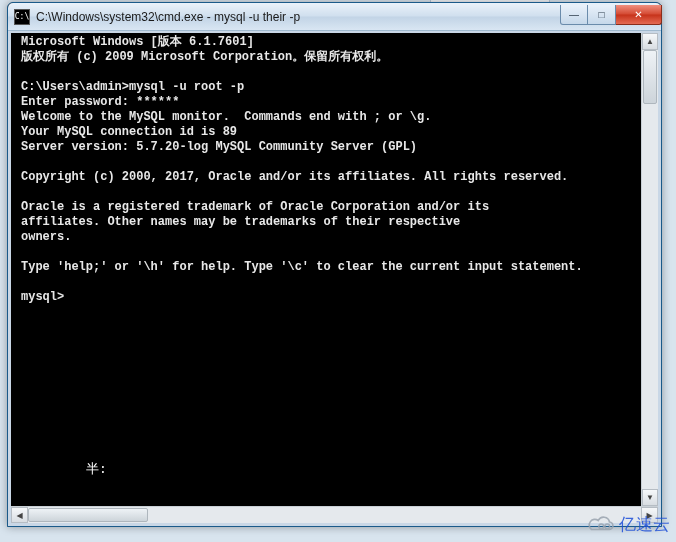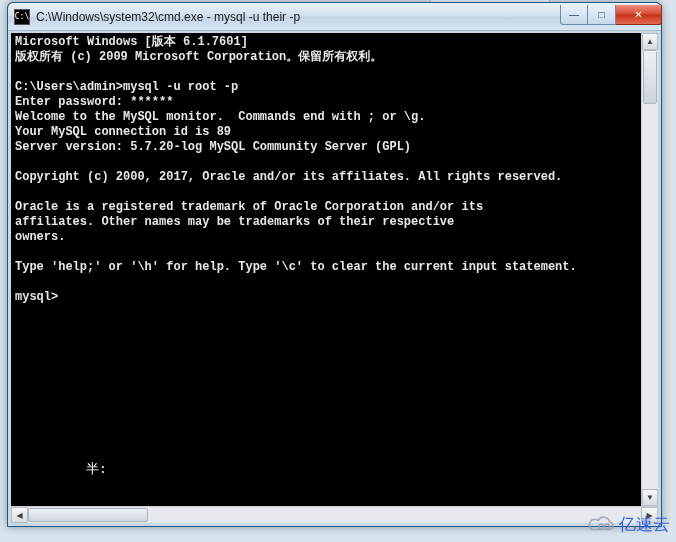--- a/index.html
+++ b/index.html
@@ -74,21 +74,21 @@
   background: #000;
   border: 3px solid #c9d7e6;
   border-top: 2px solid #c9d7e6;
   display: flex;
   flex-direction: column;
 }
 .terminal {
   flex: 1;
   background: #000;
   overflow: hidden;
-  padding: 2px 4px;
+  padding: 2px 10px;
   position: relative;
 }
 pre.out {
   font-family: "Courier New", Consolas, monospace;
   font-size: 12px;
   line-height: 15px;
   color: #e8e8e8;
   white-space: pre;
   font-weight: bold;
 }

